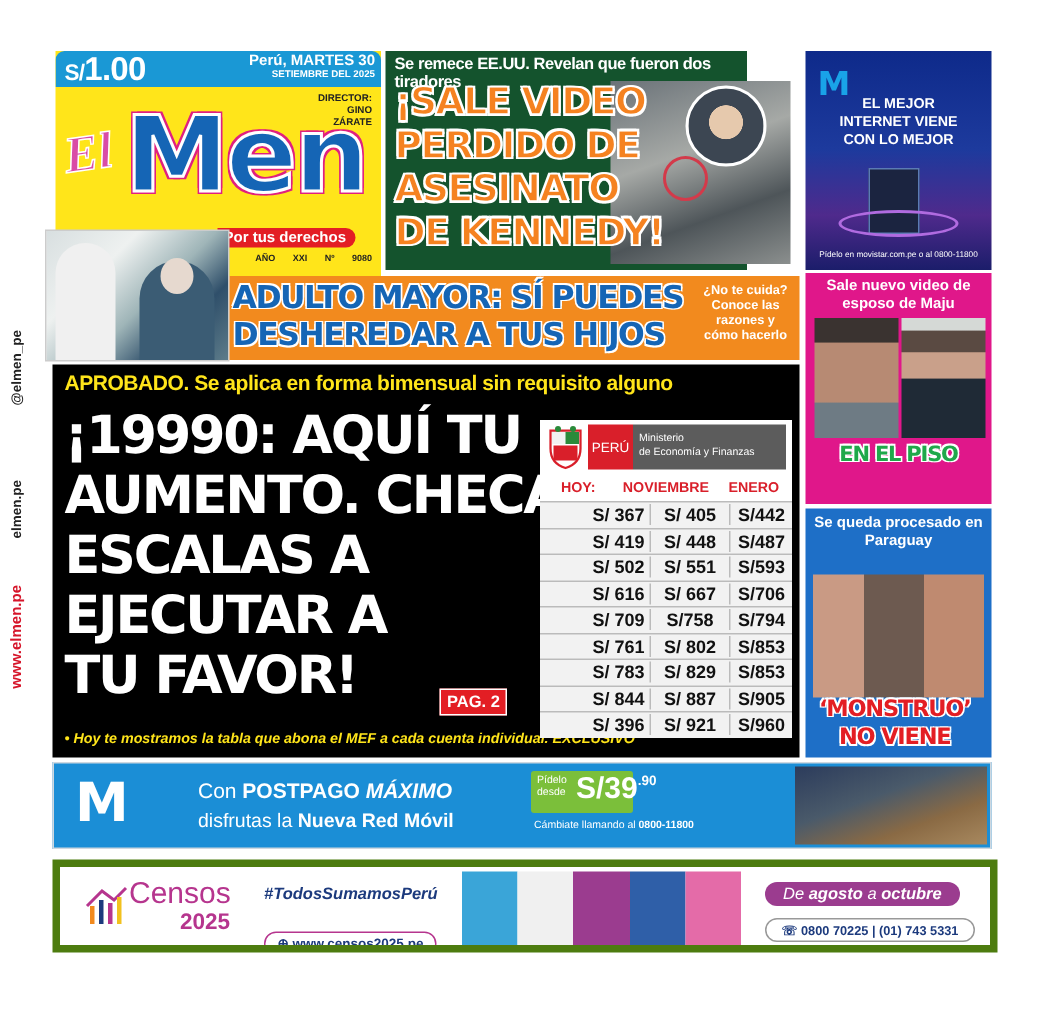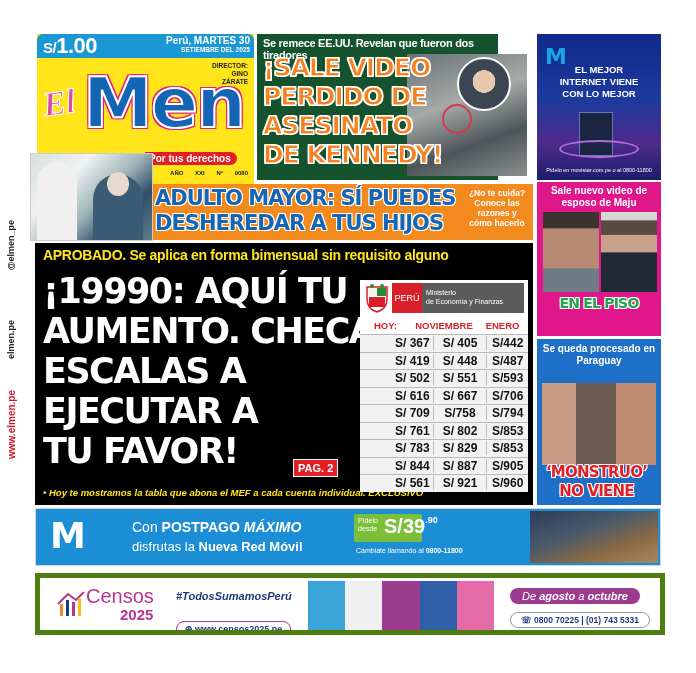--- a/index.html
+++ b/index.html
@@ -243,21 +243,21 @@
         <span>S/ 783</span>
         <span>S/ 829</span>
         <span>S/853</span>
       </div>
     <div class="mef-row">
         <span>S/ 844</span>
         <span>S/ 887</span>
         <span>S/905</span>
       </div>
     <div class="mef-row">
-        <span>S/ 561</span>
+        <span>S/ 396</span>
         <span>S/ 921</span>
         <span>S/960</span>
       </div>
   </div>
 </div>
 
 <div class="abs movistar-ad">
   <div class="movistar-logo">M</div>
   <div class="movistar-title" style="top:30px;">
     <div>EL MEJOR</div>

